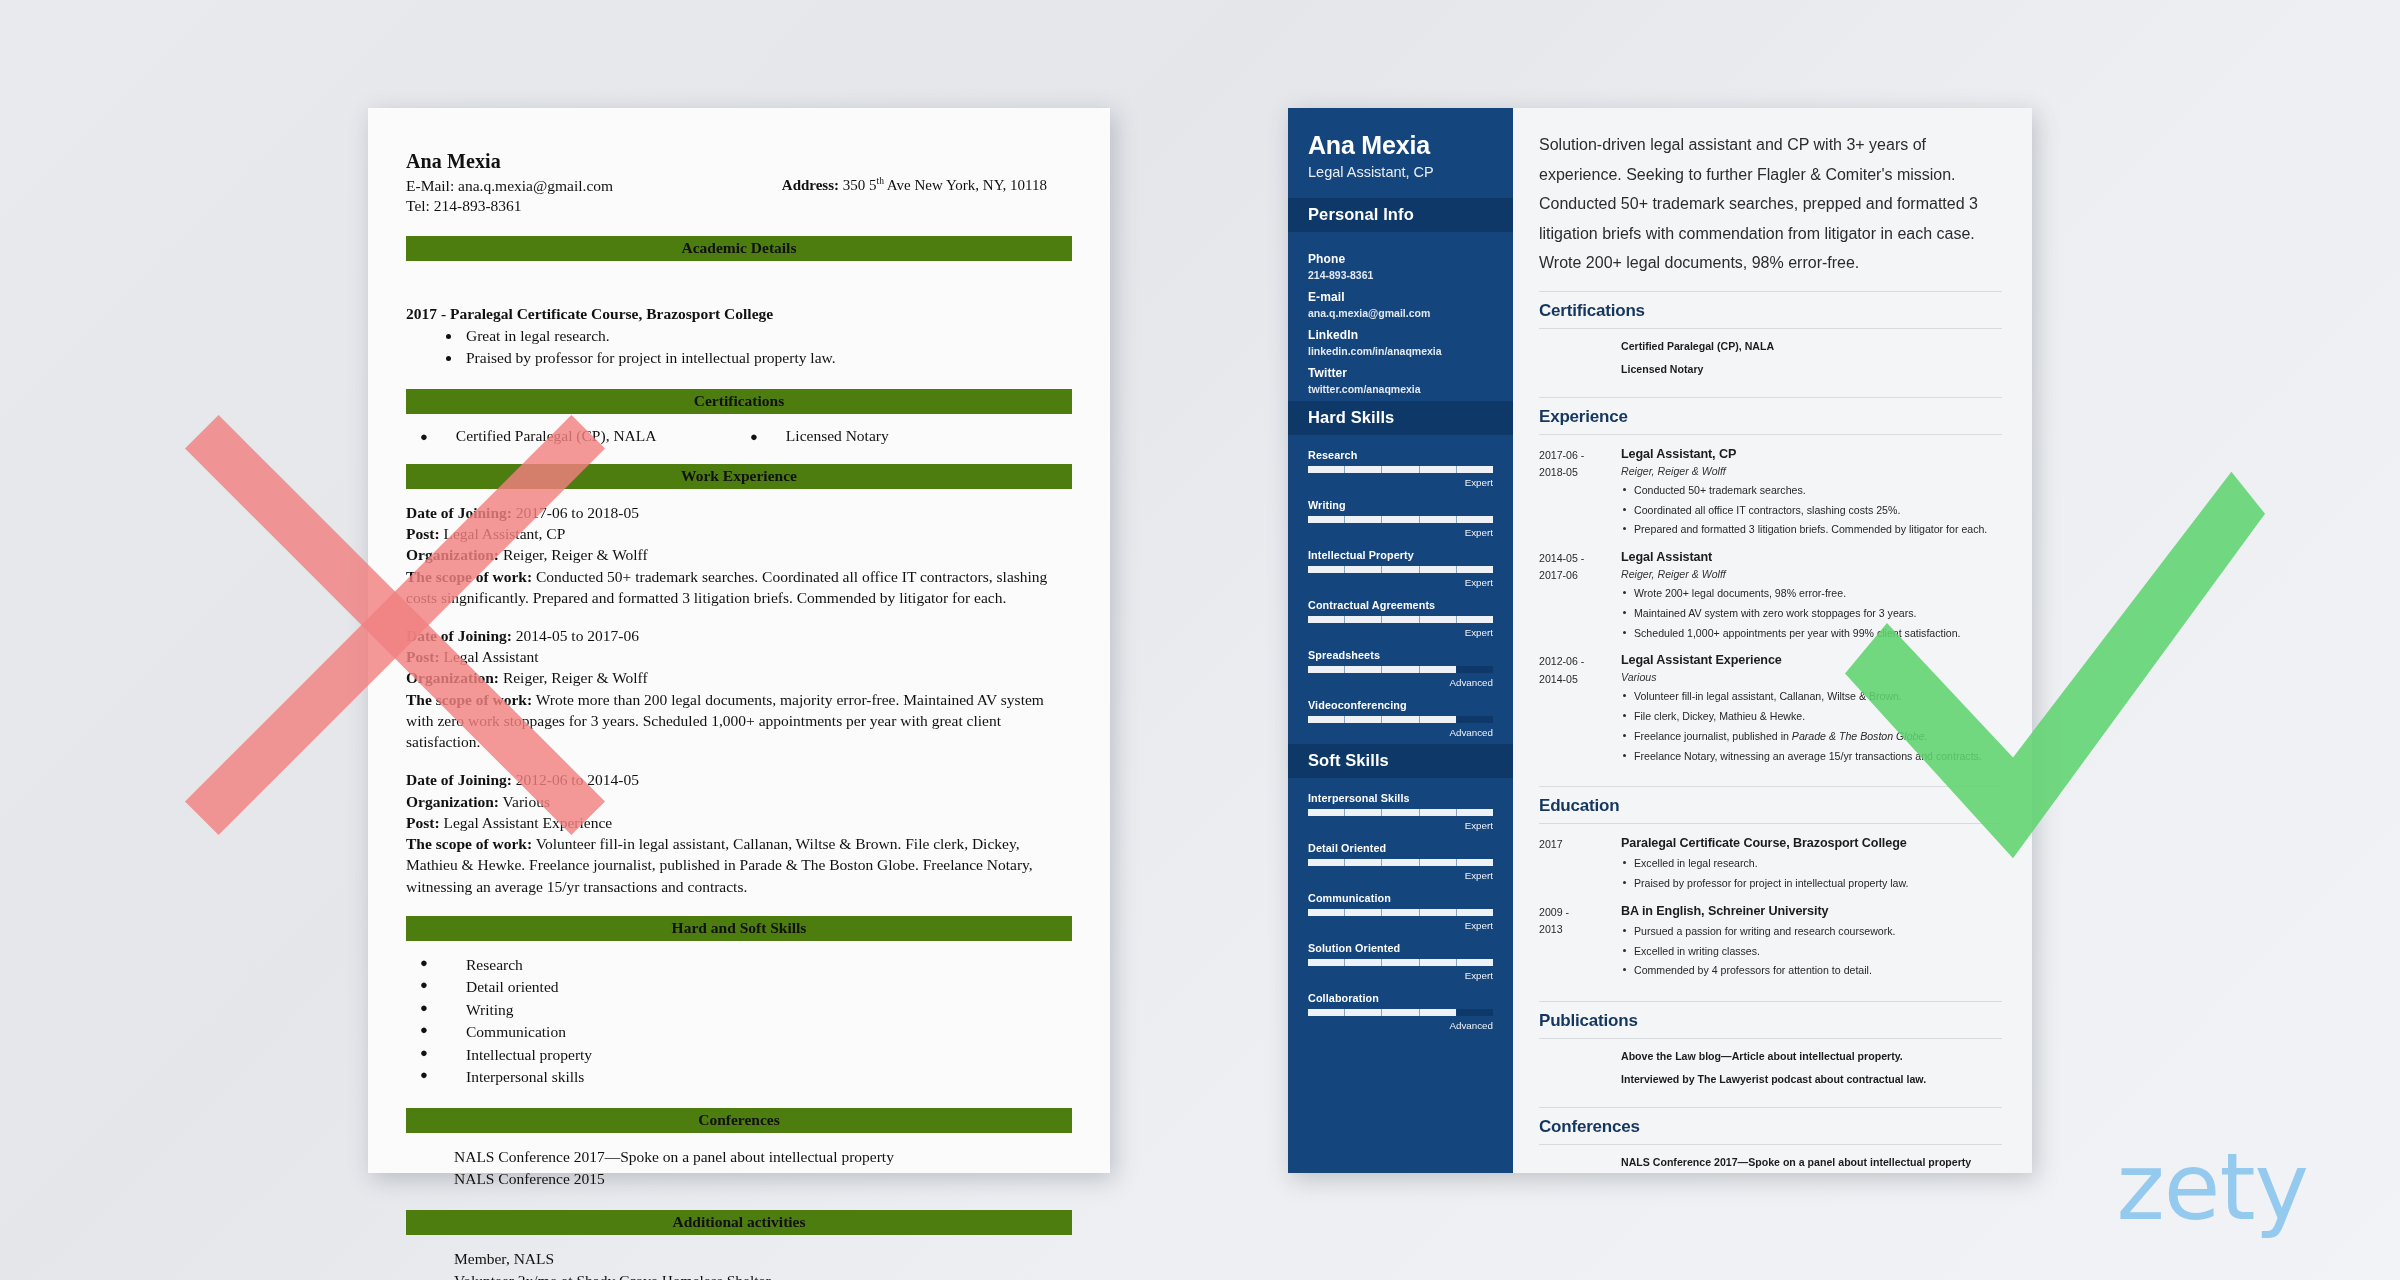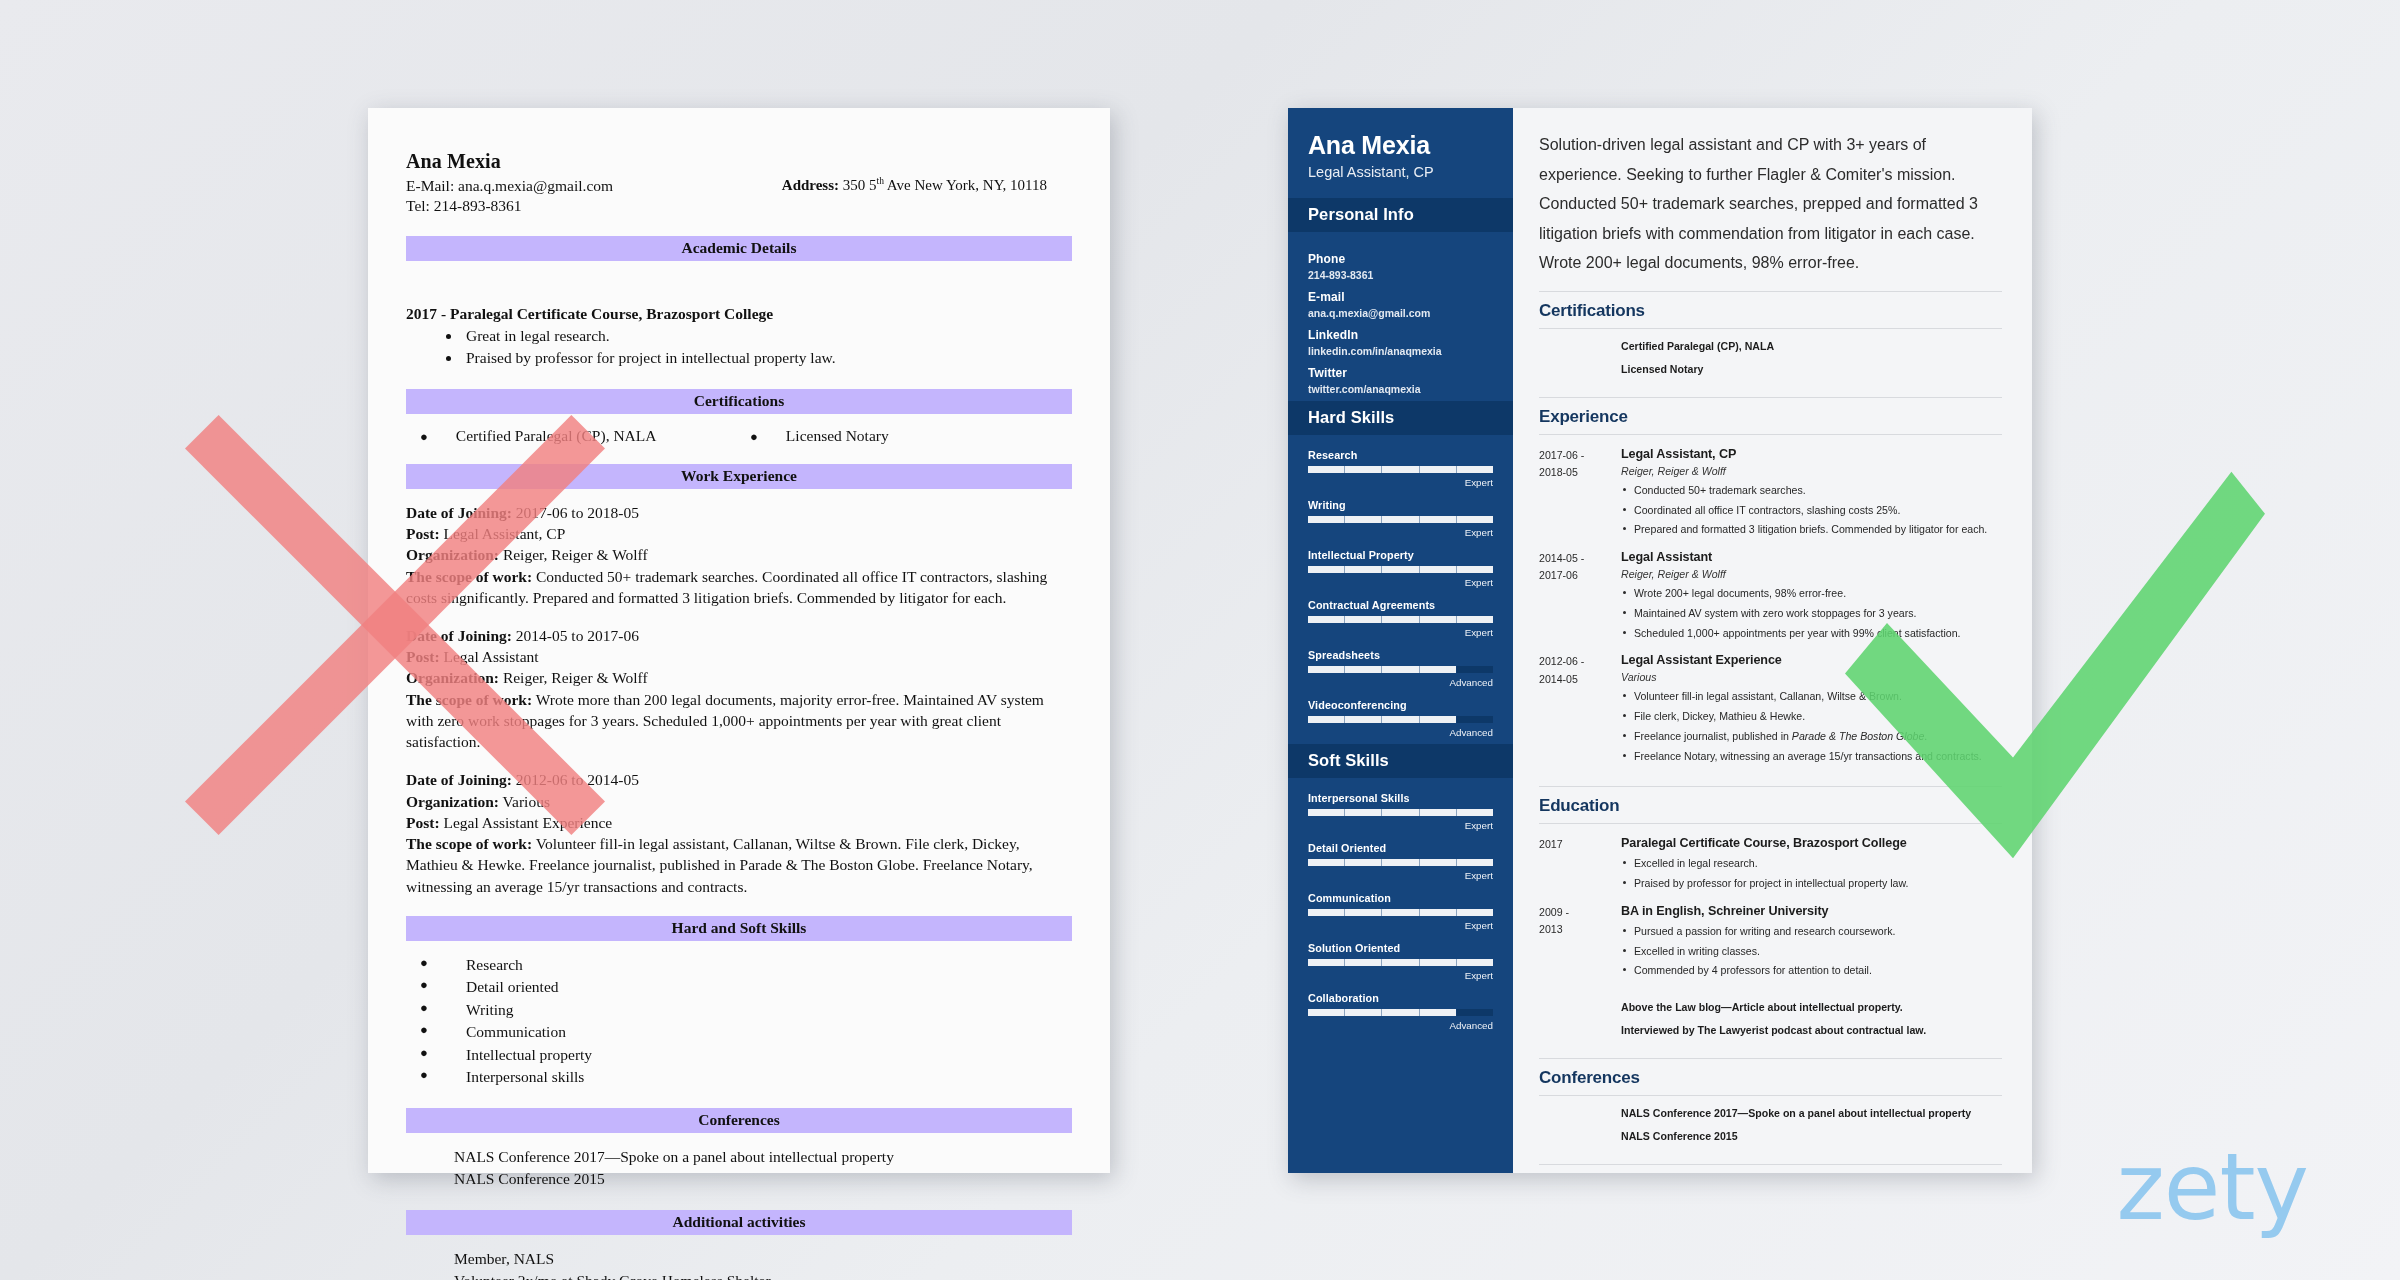--- a/index.html
+++ b/index.html
@@ -40,21 +40,21 @@
   .bad-address {
     position: absolute;
     right: 25px;
     top: 26px;
     font-size: 15px;
   }
   .bad-address b { font-weight: bold; }
   .bad-address sup { font-size: 9.5px; vertical-align: super; }
 
   .bad-sec {
-    background: #c4b5fd;
+    background: #4d7c0f;
     text-align: center;
     font-weight: bold;
     font-size: 15.5px;
     padding: 3px 0 4px 0;
     margin: 19px 0 13px 0;
   }
 
   .bad-edu-title { font-size: 15.5px; font-weight: bold; margin-bottom: 2px; margin-top: 44px; }
   .bad-ul { list-style: disc; margin: 0 0 0 56px; font-size: 15.5px; line-height: 1.45; }
   .bad-ul li { padding-left: 4px; }
@@ -621,20 +621,21 @@
             <div class="entry-title">BA in English, Schreiner University</div>
             <ul class="entry-ul">
               <li>Pursued a passion for writing and research coursework.</li>
               <li>Excelled in writing classes.</li>
               <li>Commended by 4 professors for attention to detail.</li>
             </ul>
           </div>
         </div>
       </div>
 
+    <div class="main-sec">Publications</div>
     <div class="block-pad">
       <div class="simple-item">Above the Law blog—Article about intellectual property.</div>
       <div class="simple-item">Interviewed by The Lawyerist podcast about contractual law.</div>
     </div>
 
     <div class="main-sec">Conferences</div>
     <div class="block-pad">
       <div class="simple-item">NALS Conference 2017—Spoke on a panel about intellectual property</div>
       <div class="simple-item">NALS Conference 2015</div>
     </div>

